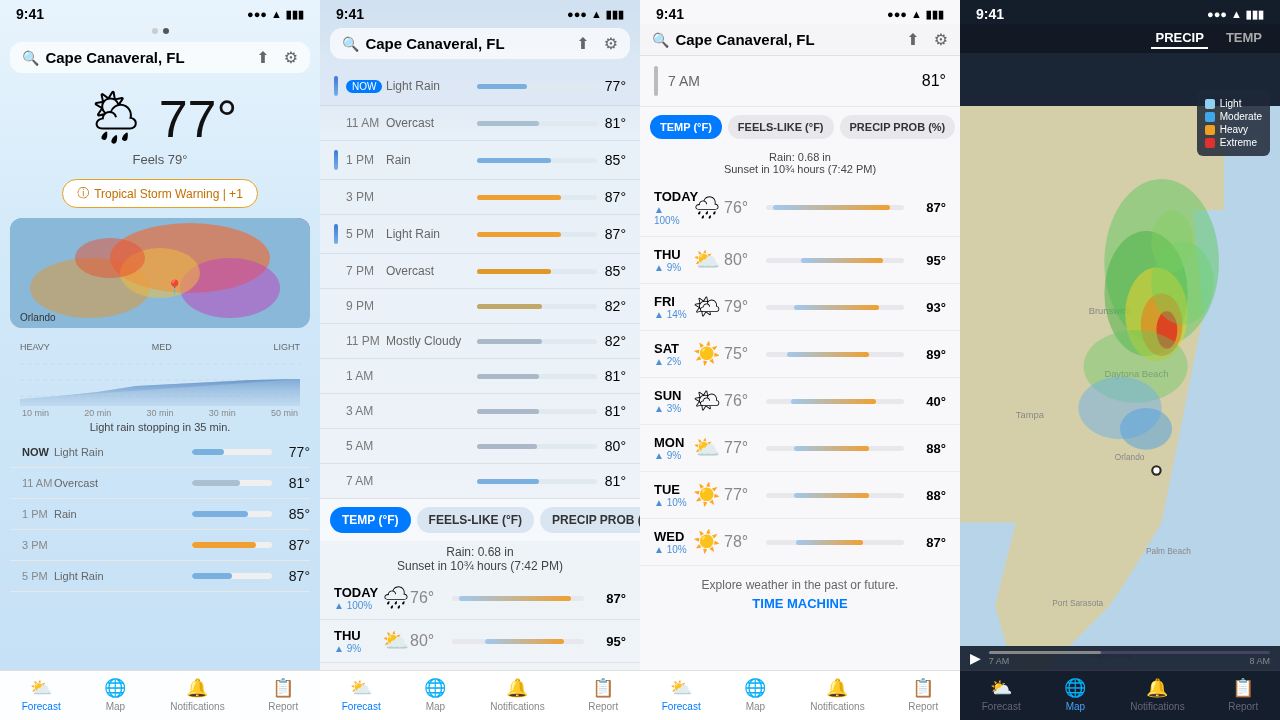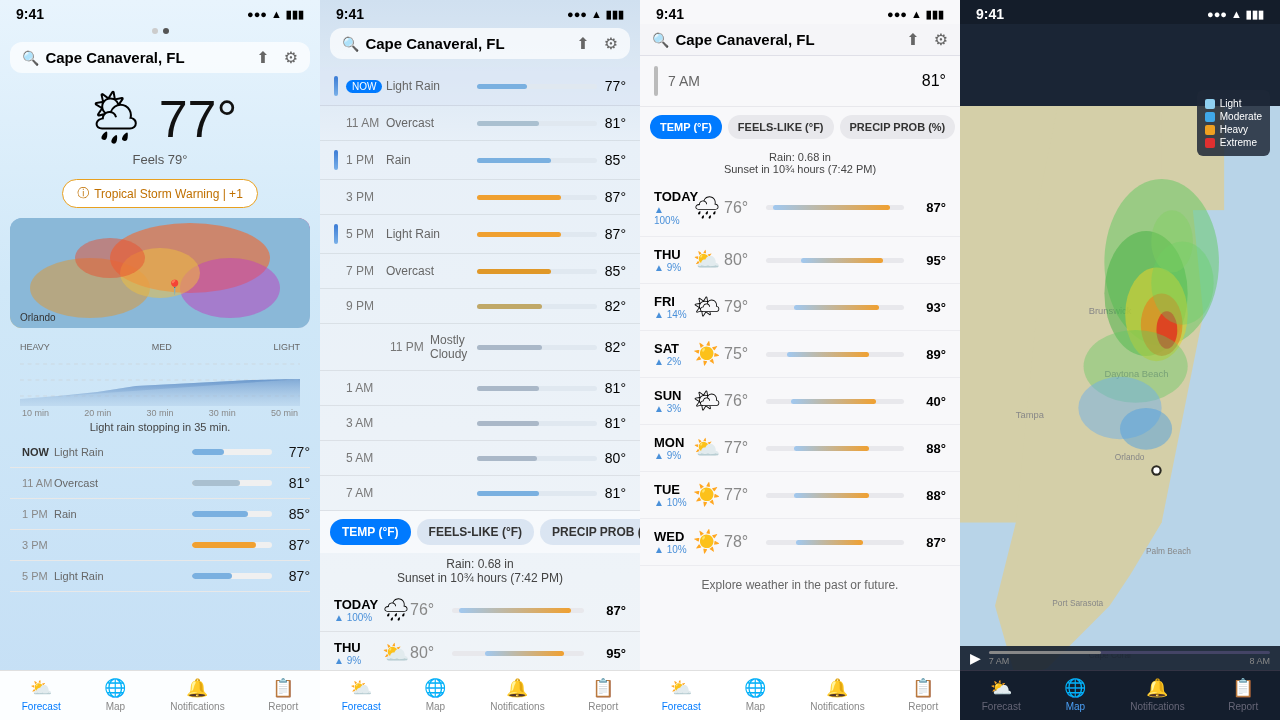--- a/index.html
+++ b/index.html
@@ -576,21 +576,21 @@
       <div style="width:4px; margin-right:8px;"></div>
       <span class="h2-time" style="color:#777;">9 PM</span>
       <span class="h2-condition"></span>
       <div class="h2-bar-area">
         <div class="h2-bar" style="width:54%; background:#c0a868;"></div>
       </div>
       <span class="h2-temp">82°</span>
     </div>
     <div class="hourly-row2">
       <div style="width:4px; margin-right:8px;"></div>
-      <span class="h2-time" style="color:#777;margin-left:44px;">11 PM</span>
+      <span class="h2-time" style="color:#777;">11 PM</span>
       <span class="h2-condition">Mostly Cloudy</span>
       <div class="h2-bar-area">
         <div class="h2-bar" style="width:54%; background:#aab8c8;"></div>
       </div>
       <span class="h2-temp">82°</span>
     </div>
     <div class="hourly-row2">
       <div style="width:4px; margin-right:8px;"></div>
       <span class="h2-time" style="color:#777;">1 AM</span>
       <span class="h2-condition"></span>
@@ -827,20 +827,21 @@
       <span class="dr-icon">☀️</span>
       <span class="dr-low">78°</span>
       <div class="dr-bar-wrap">
         <div class="dr-bar" style="width:48%; margin-left:22%;"></div>
       </div>
       <span class="dr-high">87°</span>
     </div>
 
     <div class="time-machine">
       <span>Explore weather in the past or future.</span>
+      <span class="time-machine-link">TIME MACHINE</span>
     </div>
   </div>
 
   <div class="bottom-nav">
     <div class="nav-item active">
       <span class="nav-icon">⛅</span>
       <span>Forecast</span>
     </div>
     <div class="nav-item">
       <span class="nav-icon">🌐</span>
@@ -861,20 +862,24 @@
 
   <div class="status-bar" style="color:#fff; background:rgba(0,0,0,0.2);">
     <span class="time" style="color:#fff;">9:41</span>
     <div class="status-icons" style="color:#fff;">
       <span>●●●</span>
       <span>▲</span>
       <span>▮▮▮</span>
     </div>
   </div>
 
+  <div class="map-top-bar">
+    <div class="map-tab active">PRECIP</div>
+    <div class="map-tab">TEMP</div>
+  </div>
 
   <div class="legend-bar">
     <div class="legend-item">
       <div class="legend-dot" style="background:#90d0f0;"></div>
       <span>Light</span>
     </div>
     <div class="legend-item">
       <div class="legend-dot" style="background:#40a8e8;"></div>
       <span>Moderate</span>
     </div>

